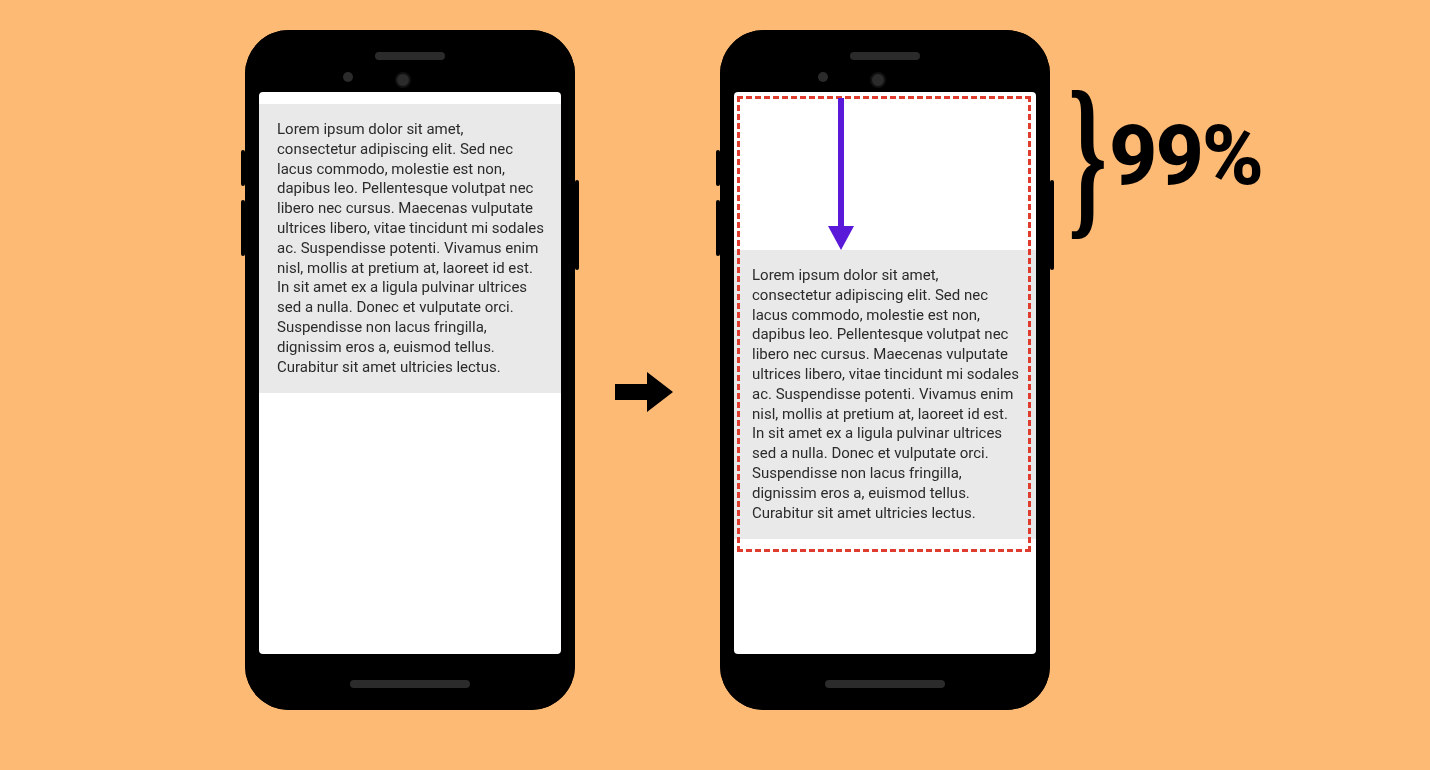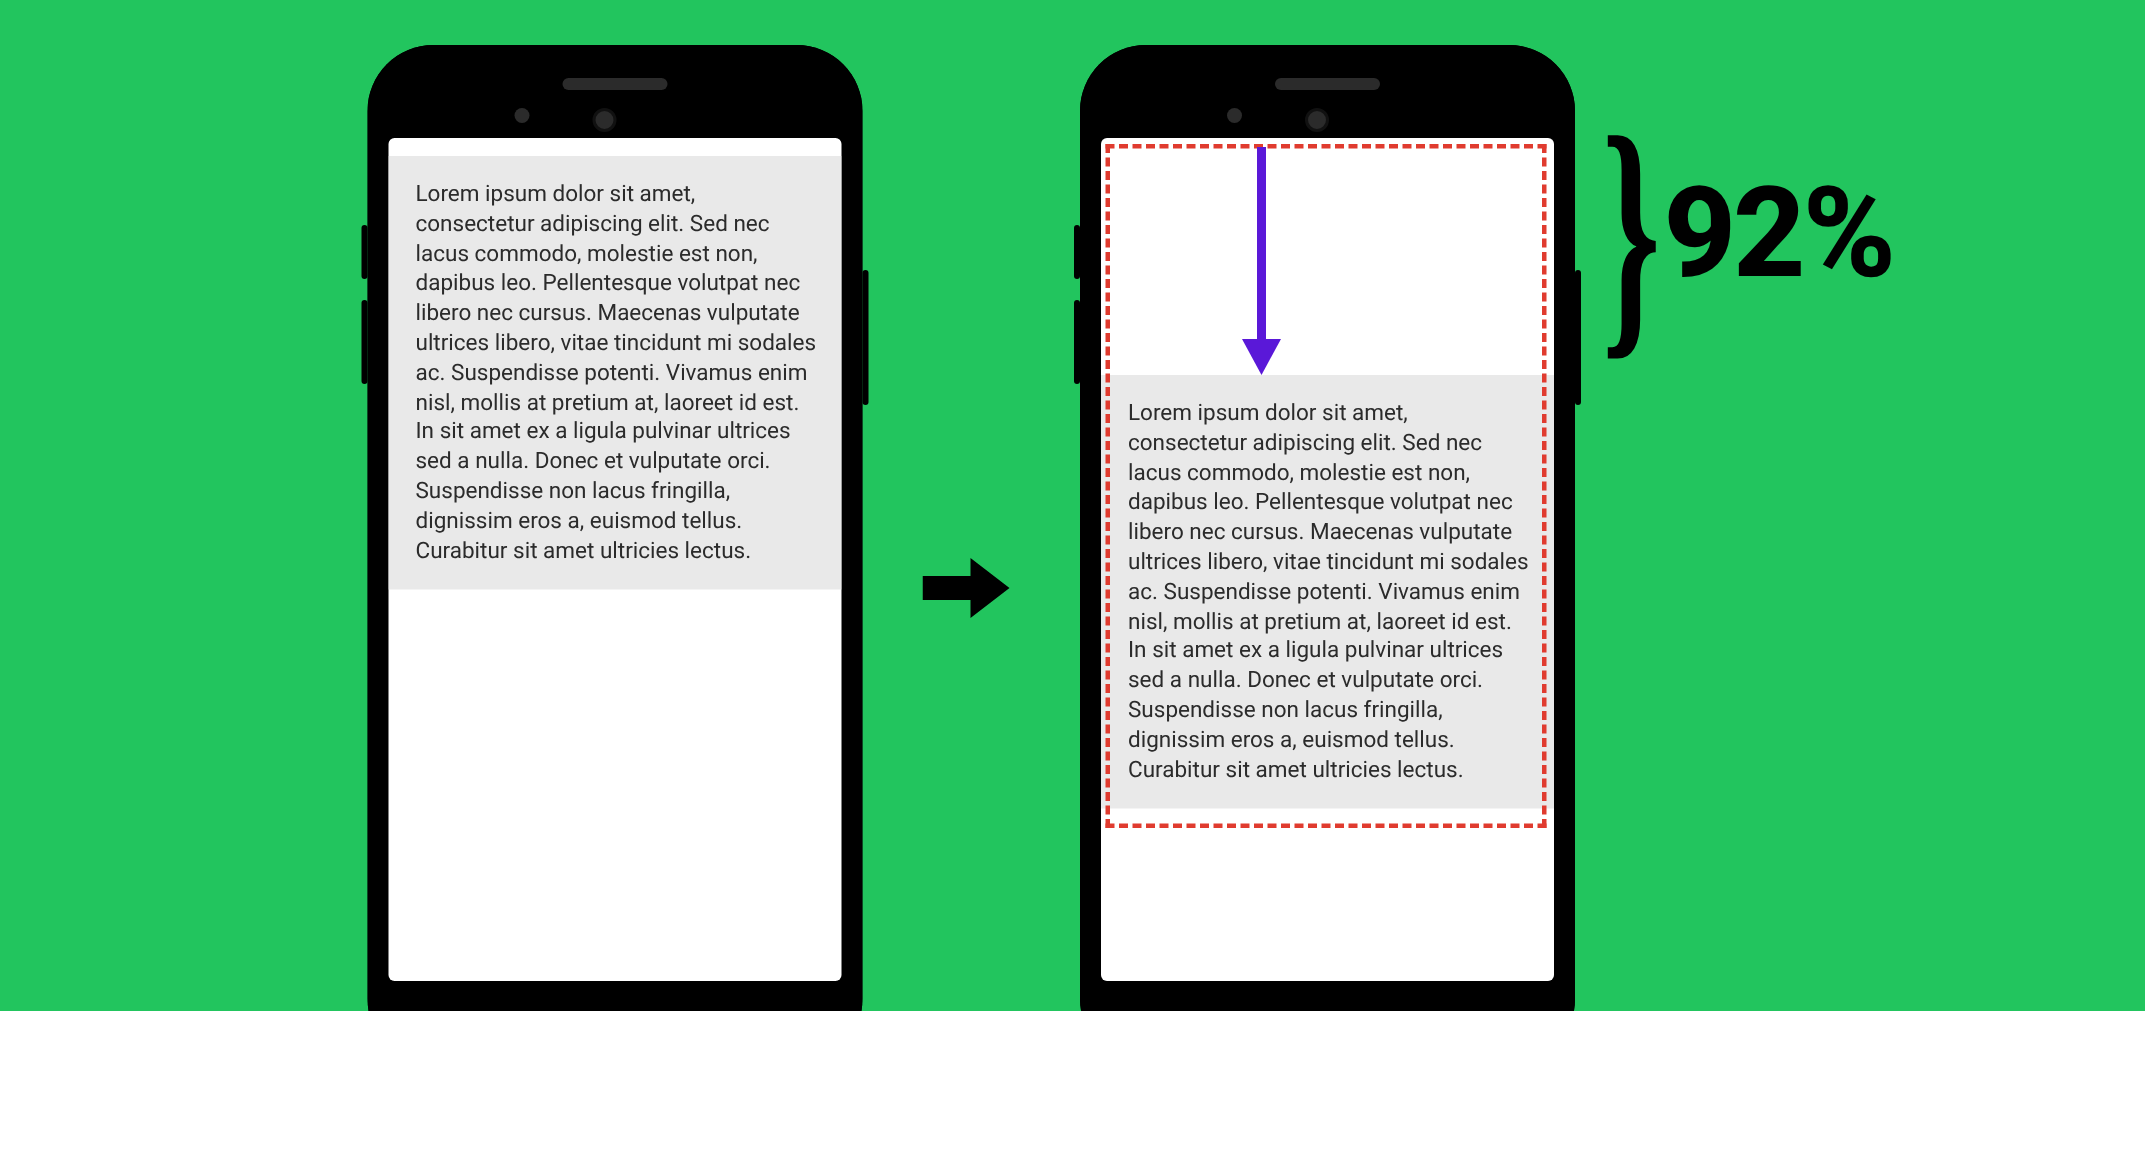--- a/index.html
+++ b/index.html
@@ -4,22 +4,22 @@
 <style>
   html, body {
     margin: 0;
     padding: 0;
     background: #ffffff;
     font-family: -apple-system, BlinkMacSystemFont, "Segoe UI", Roboto, Helvetica, Arial, sans-serif;
   }
   .stage {
     position: relative;
     width: 1430px;
-    height: 674px;
-    background: #22c55e;
+    height: 770px;
+    background: #fdba74;
     overflow: hidden;
   }
 
   
   .phone {
     position: absolute;
     width: 330px;
     height: 680px;
     border-radius: 44px;
     background: #000000;
@@ -198,16 +198,16 @@
         <svg width="34" height="154" viewBox="0 0 34 154">
           <line x1="17" y1="0" x2="17" y2="132" stroke="#5a18d8" stroke-width="6"></line>
           <polygon points="4,128 30,128 17,152" fill="#5a18d8"></polygon>
         </svg>
       </div>
     </div>
   </div>
 
   <div class="annotation" style="left:1068px; top:92px;">
     <span class="brace">}</span>
-    <span class="pct">92%</span>
+    <span class="pct">99%</span>
   </div>
 
 </div>
 
 </body></html>

